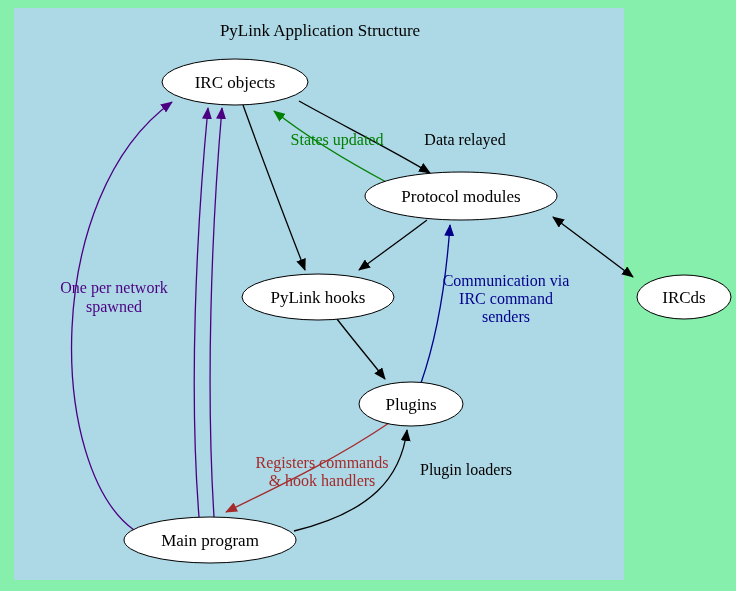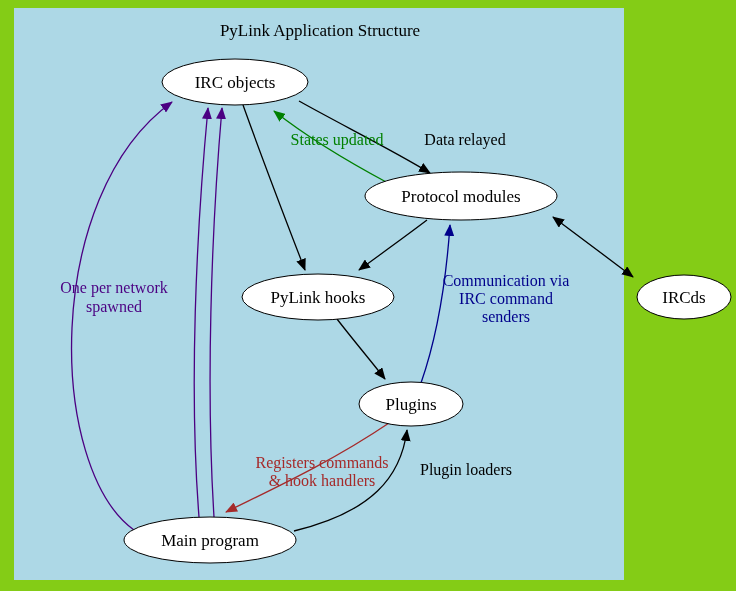--- a/index.html
+++ b/index.html
@@ -1,19 +1,19 @@
 <!DOCTYPE html>
 <html><head>
 <meta charset="utf-8">
 <style>
   html,body{margin:0;padding:0;background:#ffffff;}
   .canvas{
     position:relative;
     width:736px;height:591px;
-    background:#84cc16;
+    background:#86efac;
     font-family:"Liberation Serif","DejaVu Serif",serif;
   }
   svg{display:block;}
   text{
     font-family:"Liberation Serif","DejaVu Serif",serif;
     font-size:16px;
   }
   text.title, text.node-label{font-size:17px;}
   ellipse.node{stroke:#000000;stroke-width:1;}
   path.edge{fill:none;stroke-width:1.3;}

